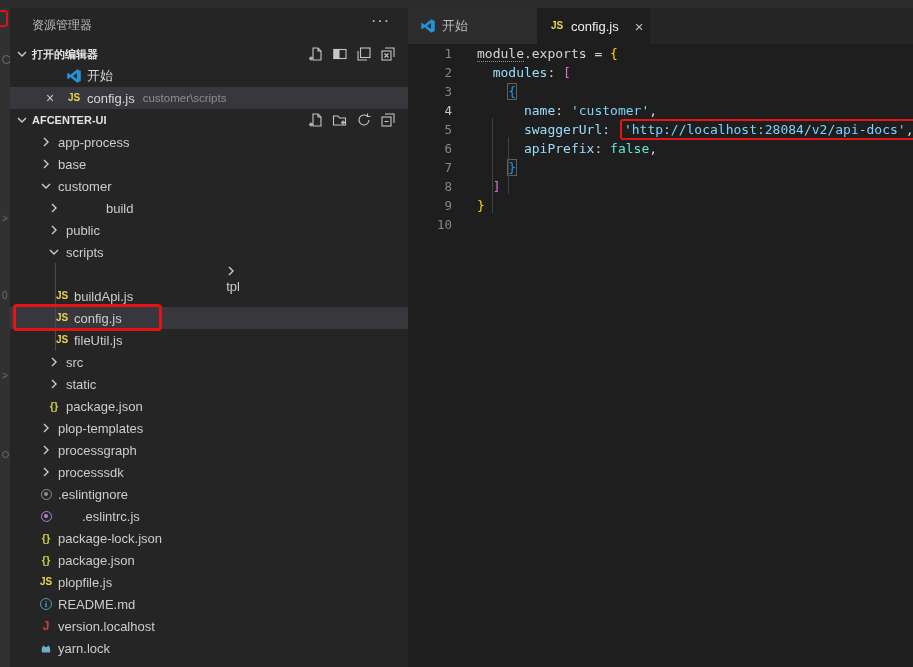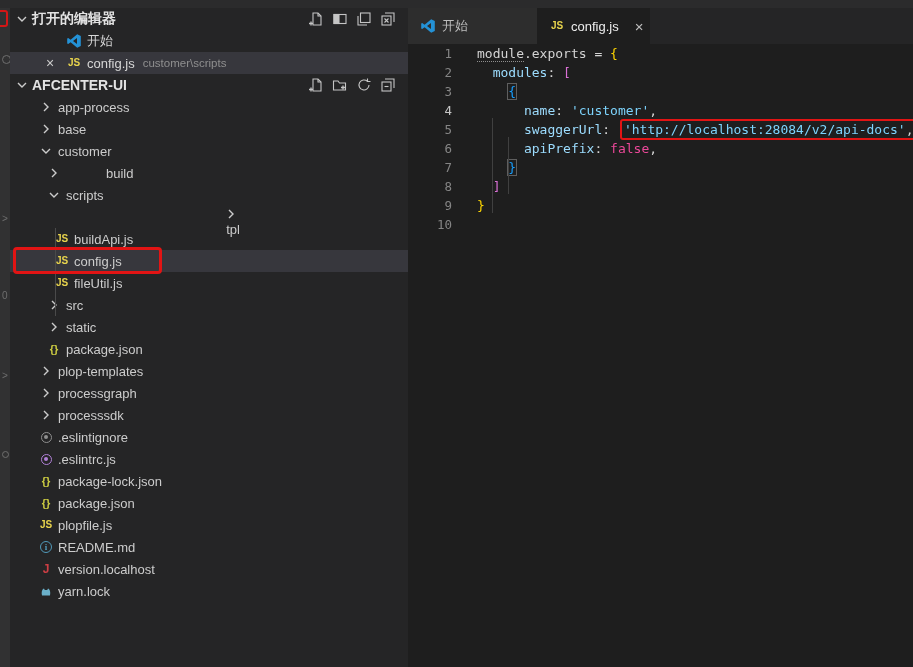--- a/index.html
+++ b/index.html
@@ -10,21 +10,21 @@
   .frag { position:absolute; }
   .frag-red { left:-5px; top:2px; width:13px; height:17px; border:2px solid #d31616; border-radius:3px; }
   .frag-ring { left:2px; width:9px; height:9px; border:1px solid #6e6e6e; border-radius:50%; }
   .frag-txt { left:2px; color:#6e6e6e; font-size:10px; }
 
   .sidebar { position:absolute; left:10px; top:8px; width:398px; height:659px; background:#252526; color:#cccccc; overflow:hidden; }
   .pane-title { height:35px; display:flex; align-items:center; padding-left:22px; font-size:12px; color:#bbbbbb; position:relative; }
   .more { position:absolute; right:18px; top:4px; color:#c5c5c5; font-size:16px; letter-spacing:1px; cursor:pointer; }
 
   .sect-head { height:22px; display:flex; align-items:center; padding-left:4px; position:relative; }
-  .sect-label { font-size:14px; font-weight:bold; color:#e3e3e3; margin-left:2px;text-align:right; }
+  .sect-label { font-size:11px; font-weight:bold; color:#e3e3e3; margin-left:2px;text-align:right; }
   .sect-tools { position:absolute; right:12px; top:3px; display:flex; gap:8px; }
   .tool { width:16px; height:16px; cursor:pointer; }
   .tool svg { display:block; }
 
   .oe-row { height:22px; display:flex; align-items:center; padding-left:36px; font-size:13px; cursor:pointer; position:relative; }
   .oe-row .close-slot { width:20px; color:#cccccc; font-size:14px; line-height:14px; }
   .oe-row .lbl { margin-left:5px; color:#d7d7d7; }
   .oe-row.sel { background:#37373d; }
   .oe-row .desc { margin-left:8px; font-size:11.5px; color:#8f8f8f; }
 
@@ -50,41 +50,45 @@
   .tab.inactive { background:#2d2d2d; color:#bdbdbd; width:129px; }
   .tab.active { background:#1e1e1e; color:#ededed; width:113px; }
   .tab .tclose { margin-left:10px; color:#c0c0c0; font-size:15px; }
 
   .codewrap { position:relative; font-family:"DejaVu Sans Mono","Liberation Mono",monospace; font-size:13px; line-height:19px; padding-top:0; }
   .cl { height:19px; white-space:pre; }
   .ln { display:inline-block; width:44px; text-align:right; color:#858585; font-size:12.5px; vertical-align:top; }
   .ln.active { color:#c6c6c6; }
   .ct { display:inline-block; margin-left:25px; white-space:pre; }
   .plain { color:#d4d4d4; } .prop { color:#9cdcfe; } .str { color:#7dd3fc; }
-  .kw { color:#ec4899; } .b1 { color:#ffd700; } .b2 { color:#da70d6; } .b3 { color:#179fff; }
+  .kw { color:#5eead4; } .b1 { color:#ffd700; } .b2 { color:#da70d6; } .b3 { color:#179fff; }
   .u { border-bottom:1.5px dotted #8f8f8f; }
   .m { outline:1px solid #5f5f5f; outline-offset:0; }
   .ann { border:2px solid #e21414; border-radius:3px; padding:1px 3px 1px 2px; margin-left:2px; }
   .guide-ed { position:absolute; width:1px; background:#404040; }
 </style>
 </head>
 <body>
 
 <div class="titlebar"></div>
 
 <div class="activitybar">
   <span class="frag frag-red"></span>
   <span class="frag frag-ring" style="top:47px"></span>
   <span class="frag frag-txt" style="top:205px">&gt;</span>
   <span class="frag frag-txt" style="top:282px">0</span>
   <span class="frag frag-txt" style="top:362px">&gt;</span>
   <span class="frag frag-ring" style="top:443px;width:7px;height:7px"></span>
 </div>
 
 <div class="sidebar">
+  <div class="pane-title">
+    <span>资源管理器</span>
+    <span class="more">···</span>
+  </div>
 
   <div class="sect-head">
     <span class="slot">
         <svg width="16" height="16" viewBox="0 0 16 16">
           <path d="M4 6l4 4 4-4" fill="none" stroke="#cccccc" stroke-width="1.4"></path>
         </svg>
       </span>
     <span class="sect-label">打开的编辑器</span>
     <span class="sect-tools" id="oe-tools">
         <span class="tool">
@@ -200,20 +204,28 @@
         <span class="slot">
           <svg width="16" height="16" viewBox="0 0 16 16">
             <path d="M6 4l4 4-4 4" fill="none" stroke="#cccccc" stroke-width="1.4"></path>
           </svg>
         </span>
         <span class="lbl">build</span>
       </div>
       <div class="row" style="padding-left: 36px;">
         <span class="slot">
           <svg width="16" height="16" viewBox="0 0 16 16">
+            <path d="M6 4l4 4-4 4" fill="none" stroke="#cccccc" stroke-width="1.4"></path>
+          </svg>
+        </span>
+        <span class="lbl">public</span>
+      </div>
+      <div class="row" style="padding-left: 36px;">
+        <span class="slot">
+          <svg width="16" height="16" viewBox="0 0 16 16">
             <path d="M4 6l4 4 4-4" fill="none" stroke="#cccccc" stroke-width="1.4"></path>
           </svg>
         </span>
         <span class="lbl">scripts</span>
       </div>
       <div class="row" style="padding-left: 44px; flex-direction: column;">
         <span class="slot">
           <svg width="16" height="16" viewBox="0 0 16 16">
             <path d="M6 4l4 4-4 4" fill="none" stroke="#cccccc" stroke-width="1.4"></path>
           </svg>
@@ -286,21 +298,21 @@
         <span class="lbl">processsdk</span>
       </div>
       <div class="row" style="padding-left: 28px; text-align: center;">
         <span class="slot">
           <span class="ring2">
             <i></i>
           </span>
         </span>
         <span class="lbl">.eslintignore</span>
       </div>
-      <div class="row" style="padding-left: 28px;">
+      <div class="row" style="padding-left: 28px; gap: 24px;">
         <span class="slot">
           <span class="ring2 purple">
             <i></i>
           </span>
         </span>
         <span class="lbl">.eslintrc.js</span>
       </div>
       <div class="row" style="padding-left: 28px;">
         <span class="slot">
           <span class="fi br">{}</span>

